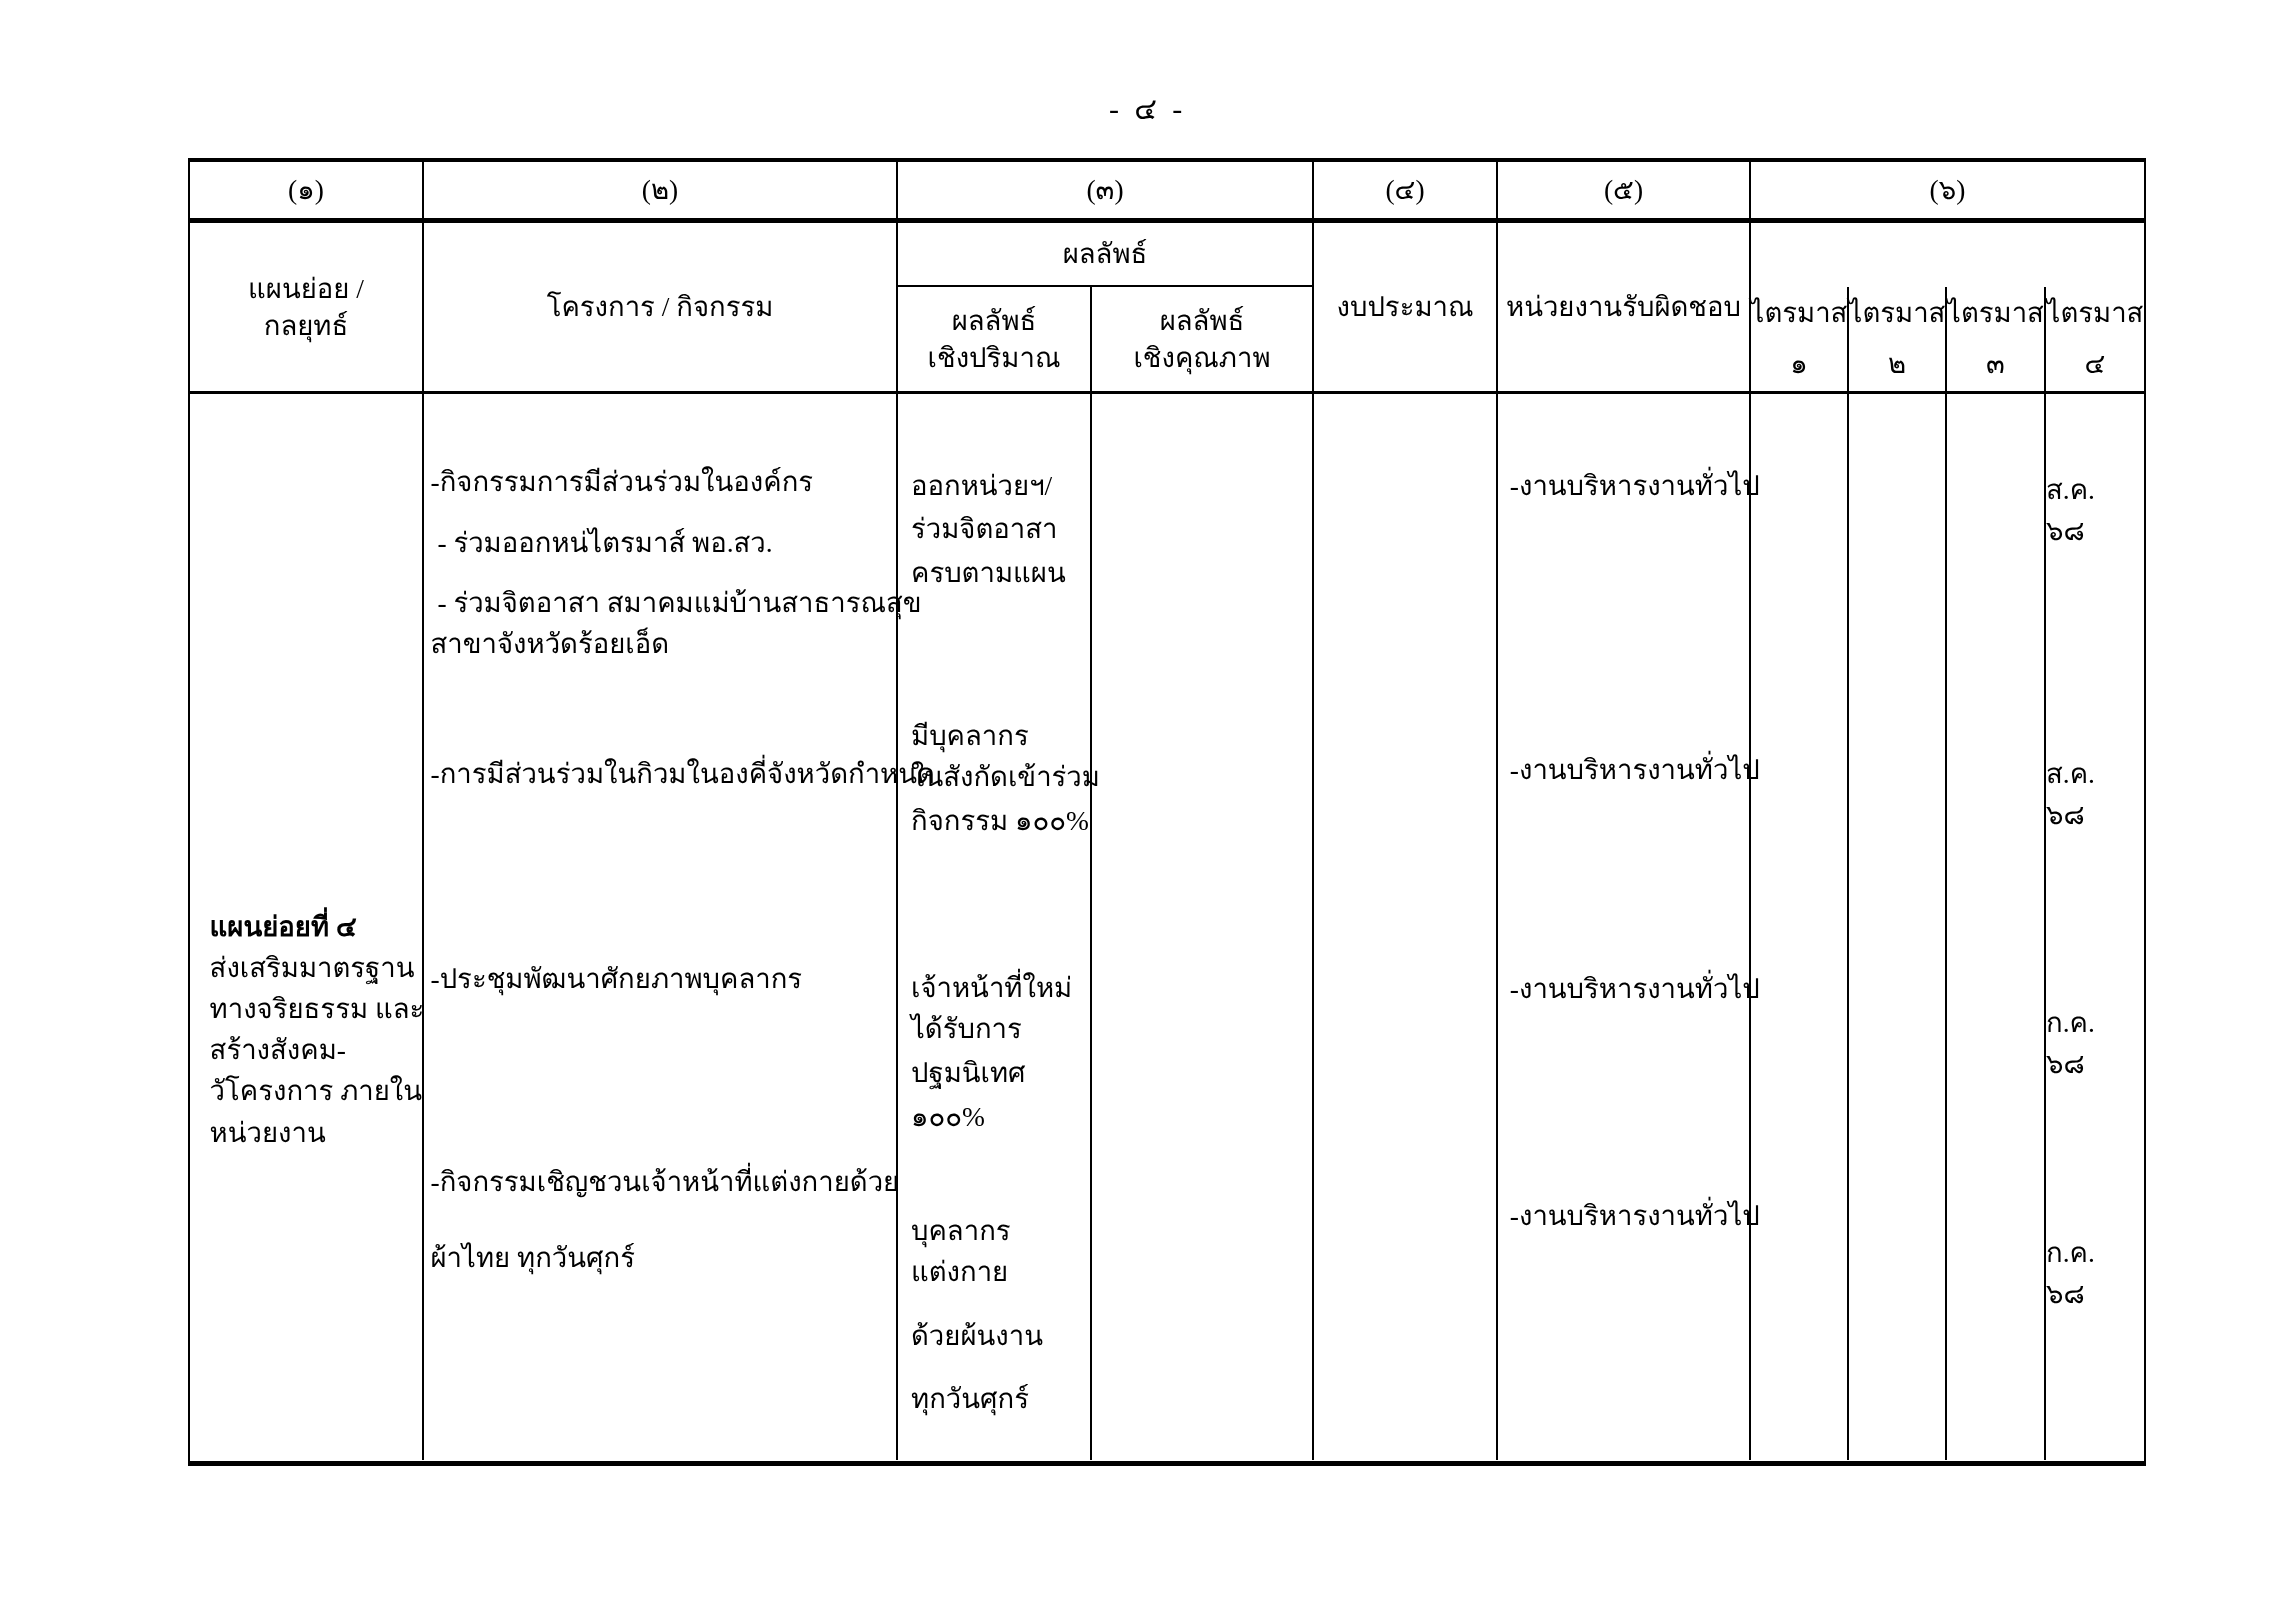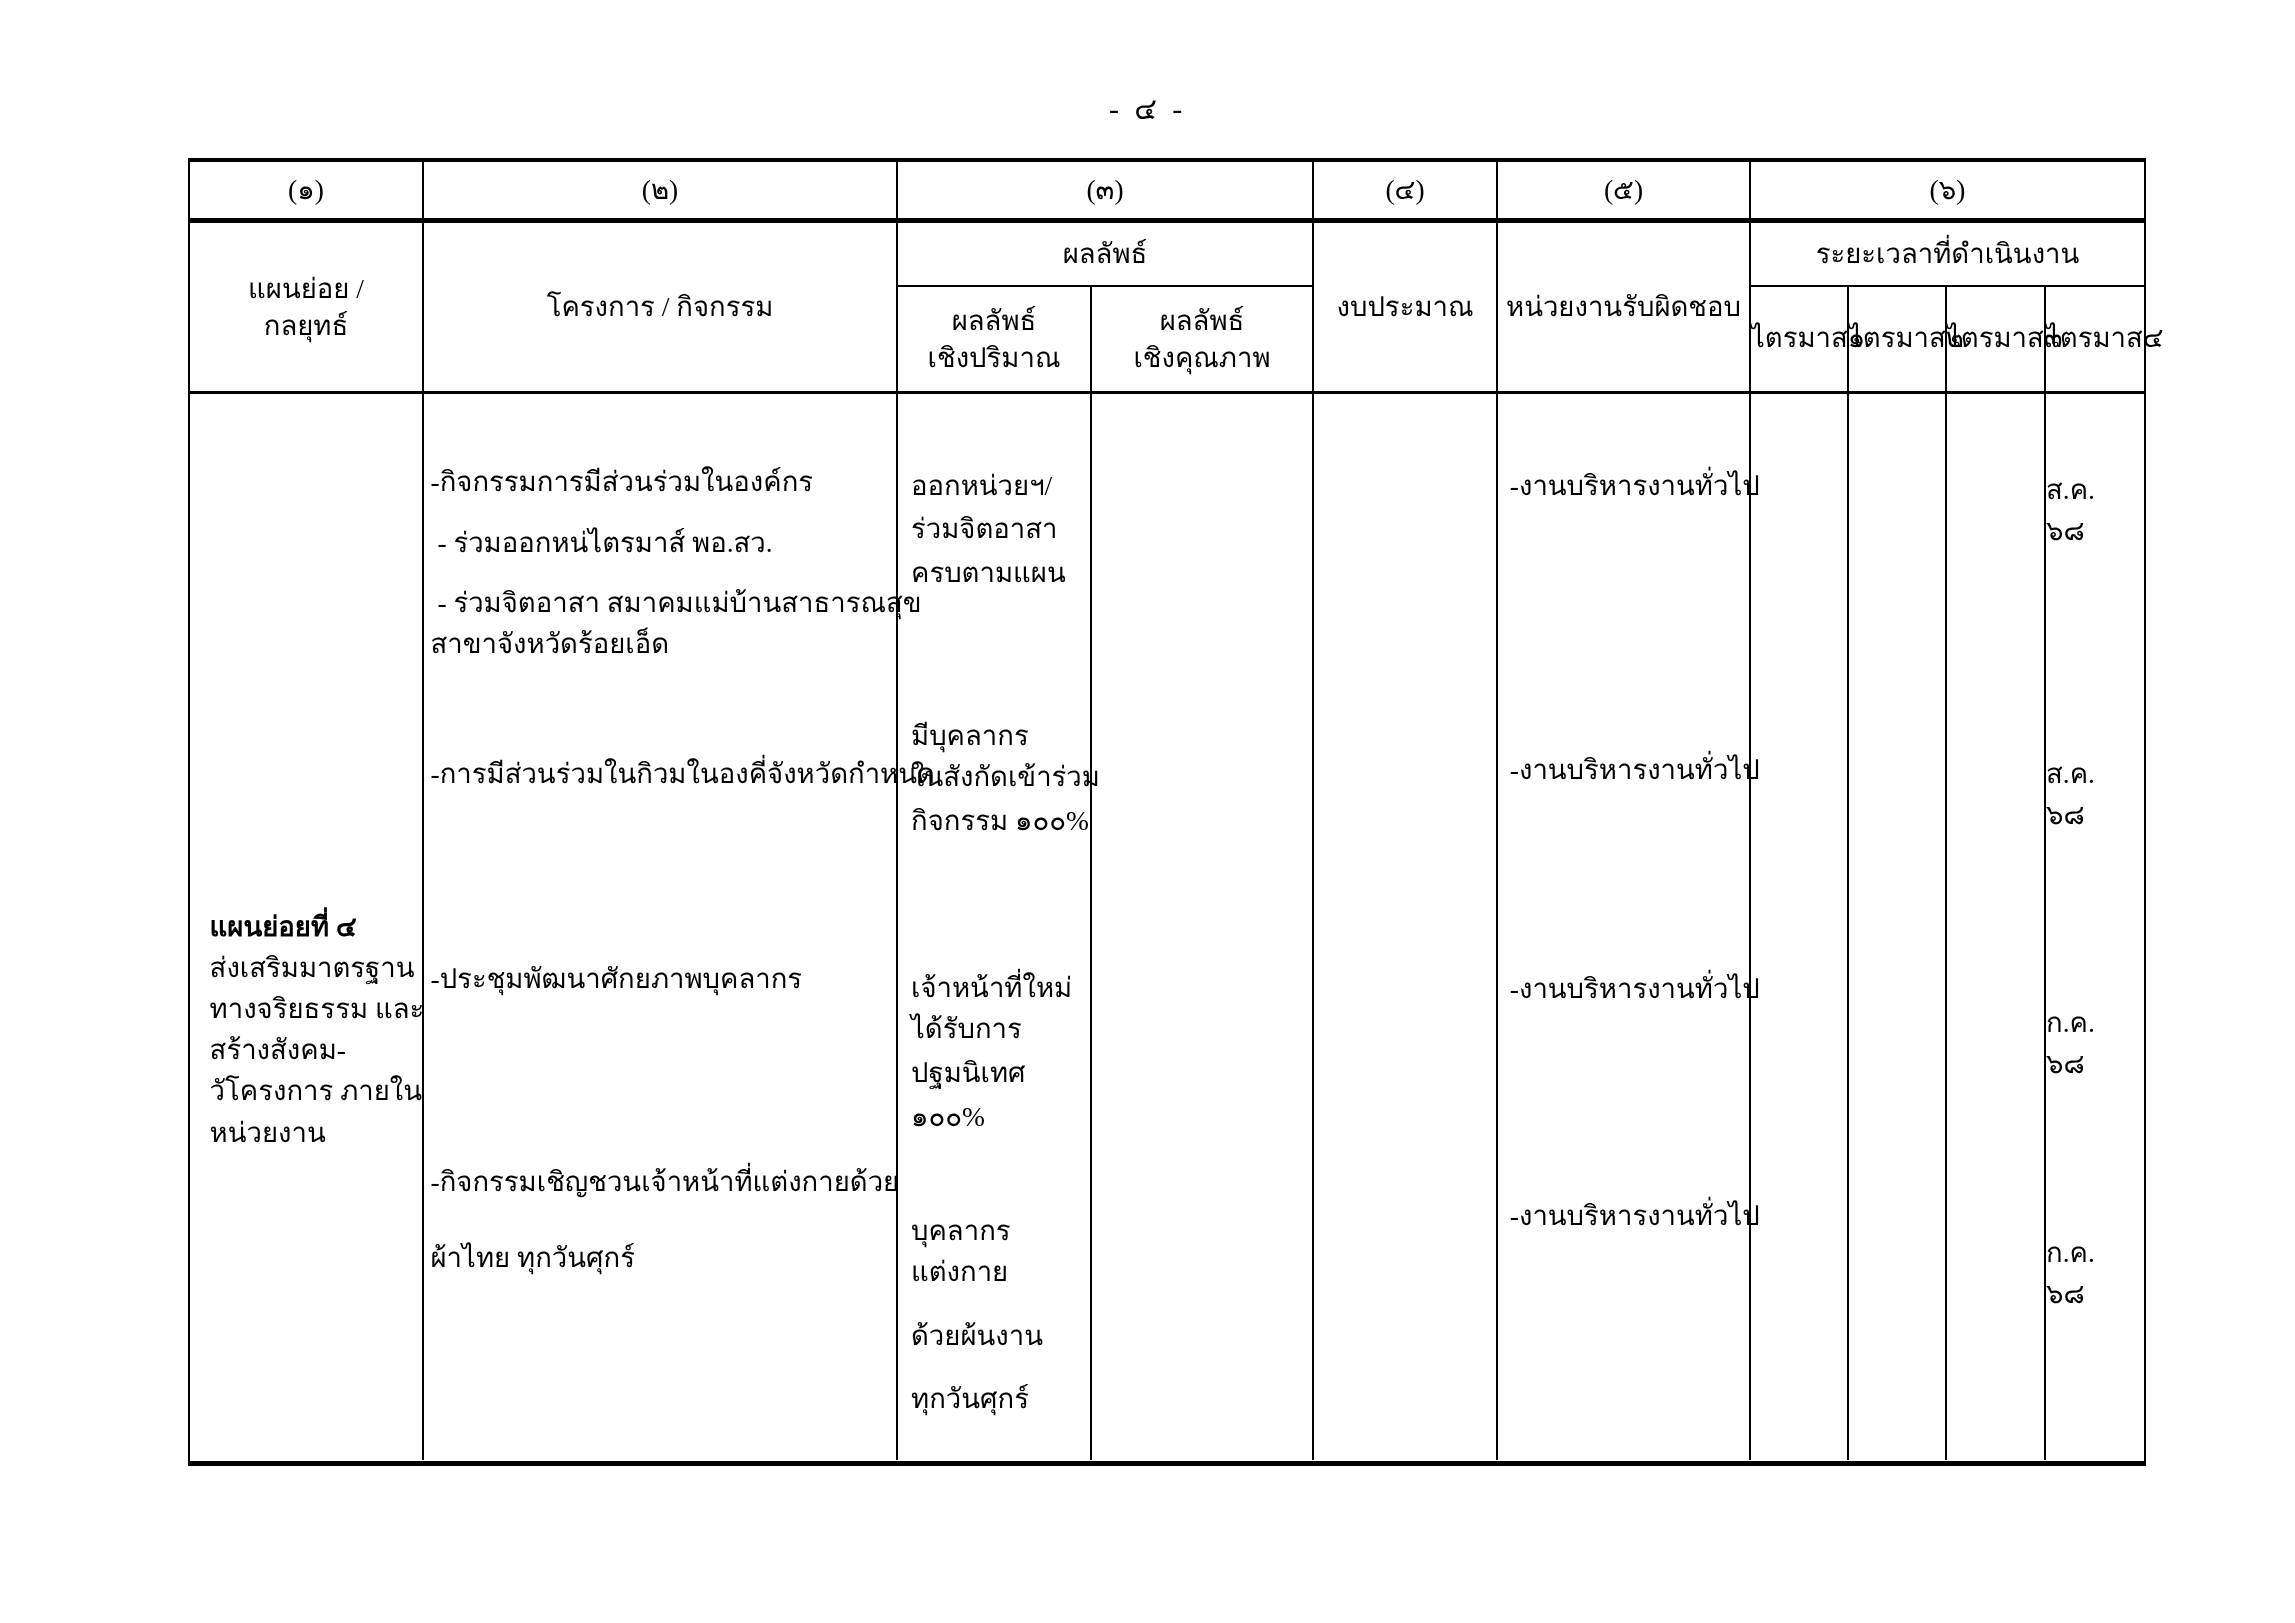--- a/index.html
+++ b/index.html
@@ -23,21 +23,21 @@
     grid-template-columns:234px 474px 194px 222px 184px 253px 98px 98px 99px 98px;
     grid-template-rows:61px 64px 107px 1066px;
   }
   .cell{box-sizing:border-box;position:relative;font-size:27.5px;line-height:1.35;}
   .br{border-right:2px solid #000;}
   .bb8{border-bottom:5.2px solid #000;}
   .bb5{border-bottom:3.3px solid #000;}
   .bb4{border-bottom:2.6px solid #000;}
   .center{display:flex;align-items:center;justify-content:center;text-align:center;}
   .colc{display:flex;flex-direction:column;align-items:center;justify-content:center;text-align:center;}
-  .qhead{display:flex;flex-direction:row;align-items:center;justify-content:flex-start;padding:6.5px 0 9.2px 0;text-align:center;}
+  .qhead{display:flex;flex-direction:column;align-items:center;justify-content:space-between;padding:6.5px 0 9.2px 0;text-align:center;}
   .span2r{grid-row:2 / span 2;}
   .line{position:absolute;white-space:pre;height:41px;}
   .c1line{left:19.6px;}
   .c2line{left:6.5px;}
   .c3line{left:13px;}
   .c5line{left:11.8px;}
   .qline{left:0;width:100%;text-align:left;}
   .bold{font-weight:bold;}
 </style>
 </head>
@@ -68,21 +68,20 @@
     <div>เชิงปริมาณ</div>
   </div>
   <div class="cell br bb5 colc" style="grid-column:4;grid-row:3">
     <div>ผลลัพธ์</div>
     <div>เชิงคุณภาพ</div>
   </div>
 
   <div class="cell br bb5 center span2r" style="grid-column:5">งบประมาณ</div>
   <div class="cell br bb5 center span2r" style="grid-column:6">หน่วยงานรับผิดชอบ</div>
 
-  <div class="cell bb4 center" style="grid-column:7 / span 4;grid-row:2">ระยะเวลาที่ดำเนินงาน</div>
   <div class="cell br bb5 qhead" style="grid-column:7;grid-row:3">
     <div>ไตรมาส</div>
     <div>๑</div>
   </div>
   <div class="cell br bb5 qhead" style="grid-column:8;grid-row:3">
     <div>ไตรมาส</div>
     <div>๒</div>
   </div>
   <div class="cell br bb5 qhead" style="grid-column:9;grid-row:3">
     <div>ไตรมาส</div>

